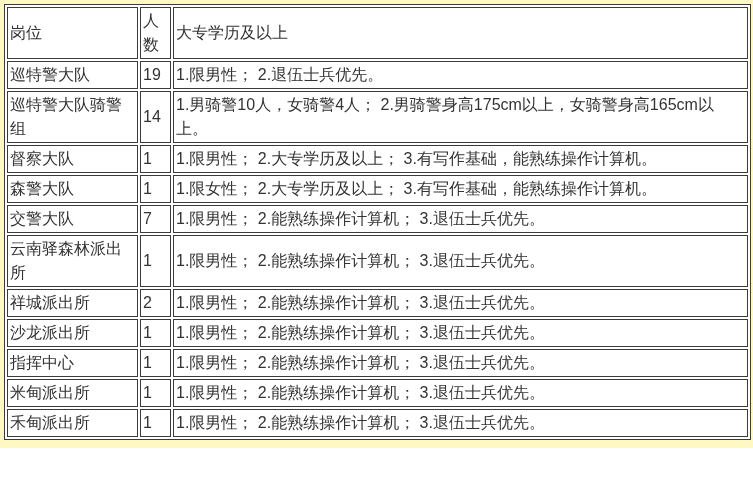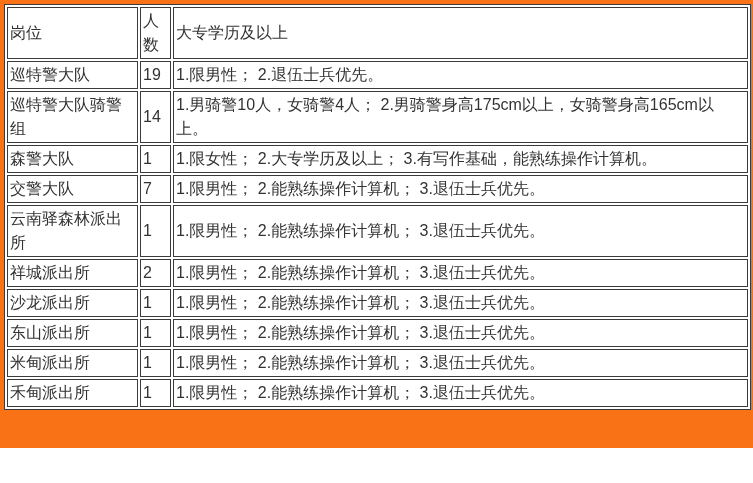--- a/index.html
+++ b/index.html
@@ -5,21 +5,21 @@
   html, body {
     margin: 0;
     padding: 0;
     background: #ffffff;
   }
   .page {
     width: 753px;
     height: 448px;
     box-sizing: border-box;
     padding: 4px 0 0 4px;
-    background: #f97316;
+    background: #fef9c3;
     overflow: hidden;
   }
   table.recruit {
     border-collapse: separate;
     border-spacing: 2px;
     border: 1px solid #3b3b3b;
     table-layout: fixed;
     background: #ffffff;
   }
   col.c-position  { width: 131px; }
@@ -63,20 +63,25 @@
         <td>巡特警大队</td>
         <td>19</td>
         <td>1.限男性； 2.退伍士兵优先。</td>
       </tr>
       <tr>
         <td>巡特警大队骑警组</td>
         <td>14</td>
         <td>1.男骑警10人，女骑警4人； 2.男骑警身高175cm以上，女骑警身高165cm以上。</td>
       </tr>
       <tr>
+        <td>督察大队</td>
+        <td>1</td>
+        <td>1.限男性； 2.大专学历及以上； 3.有写作基础，能熟练操作计算机。</td>
+      </tr>
+      <tr>
         <td>森警大队</td>
         <td>1</td>
         <td>1.限女性； 2.大专学历及以上； 3.有写作基础，能熟练操作计算机。</td>
       </tr>
       <tr>
         <td>交警大队</td>
         <td>7</td>
         <td>1.限男性； 2.能熟练操作计算机； 3.退伍士兵优先。</td>
       </tr>
       <tr>
@@ -88,21 +93,21 @@
         <td>祥城派出所</td>
         <td>2</td>
         <td>1.限男性； 2.能熟练操作计算机； 3.退伍士兵优先。</td>
       </tr>
       <tr>
         <td>沙龙派出所</td>
         <td>1</td>
         <td>1.限男性； 2.能熟练操作计算机； 3.退伍士兵优先。</td>
       </tr>
       <tr>
-        <td>东山派出所</td>
+        <td>指挥中心</td>
         <td>1</td>
         <td>1.限男性； 2.能熟练操作计算机； 3.退伍士兵优先。</td>
       </tr>
       <tr>
         <td>米甸派出所</td>
         <td>1</td>
         <td>1.限男性； 2.能熟练操作计算机； 3.退伍士兵优先。</td>
       </tr>
       <tr>
         <td>禾甸派出所</td>

